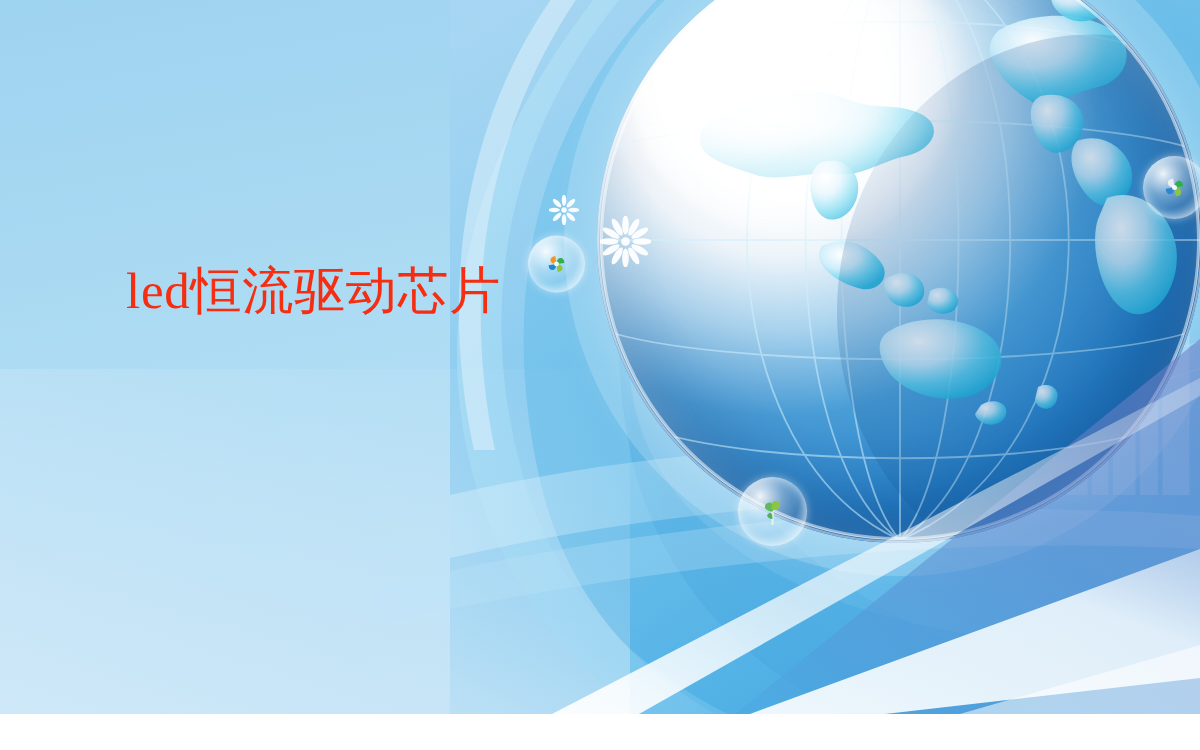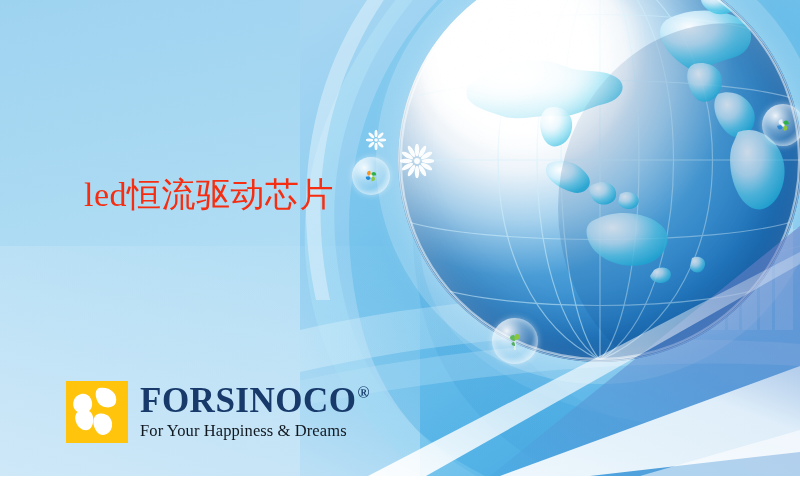--- a/index.html
+++ b/index.html
@@ -347,33 +347,14 @@
           </g>
         <circle cx="0" cy="0" r="3.6"></circle>
       </g>
     </svg>
   </div>
 
   <div class="headline">
     <span>led恒流驱动芯片</span>
   </div>
 
-  <div class="logo">
-    <div class="logo-mark">
-      <svg viewBox="0 0 62 62">
-        <g fill="#FFFFFF">
-          <path d="M33 7 C43 5, 52 12, 50 21 C49 26, 42 28, 36 25 C30 22, 27 9, 33 7 Z"></path>
-          <path d="M25 18 C28 25, 25 31, 18 32 C10 33, 5 26, 8 19 C11 12, 21 10, 25 18 Z"></path>
-          <path d="M10 41 C7 33, 13 27, 21 29 C27 31, 29 38, 26 45 C23 52, 13 50, 10 41 Z"></path>
-          <path d="M32 33 C40 31, 47 37, 46 45 C45 53, 36 57, 31 51 C26 45, 26 35, 32 33 Z"></path>
-        </g>
-      </svg>
-    </div>
-    <div class="logo-text">
-      <div class="logo-name">
-        <span>FORSINOCO</span>
-        <span class="logo-reg">®</span>
-      </div>
-      <div class="logo-tag">For Your Happiness &amp; Dreams</div>
-    </div>
-  </div>
 
 </div>
 
 </body></html>

